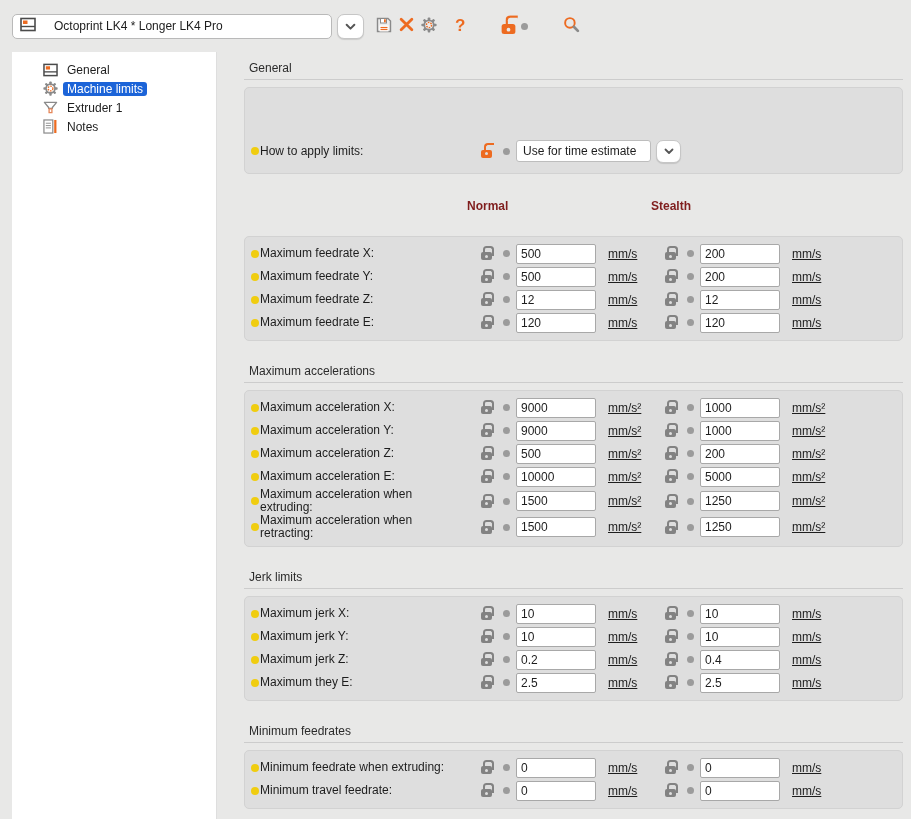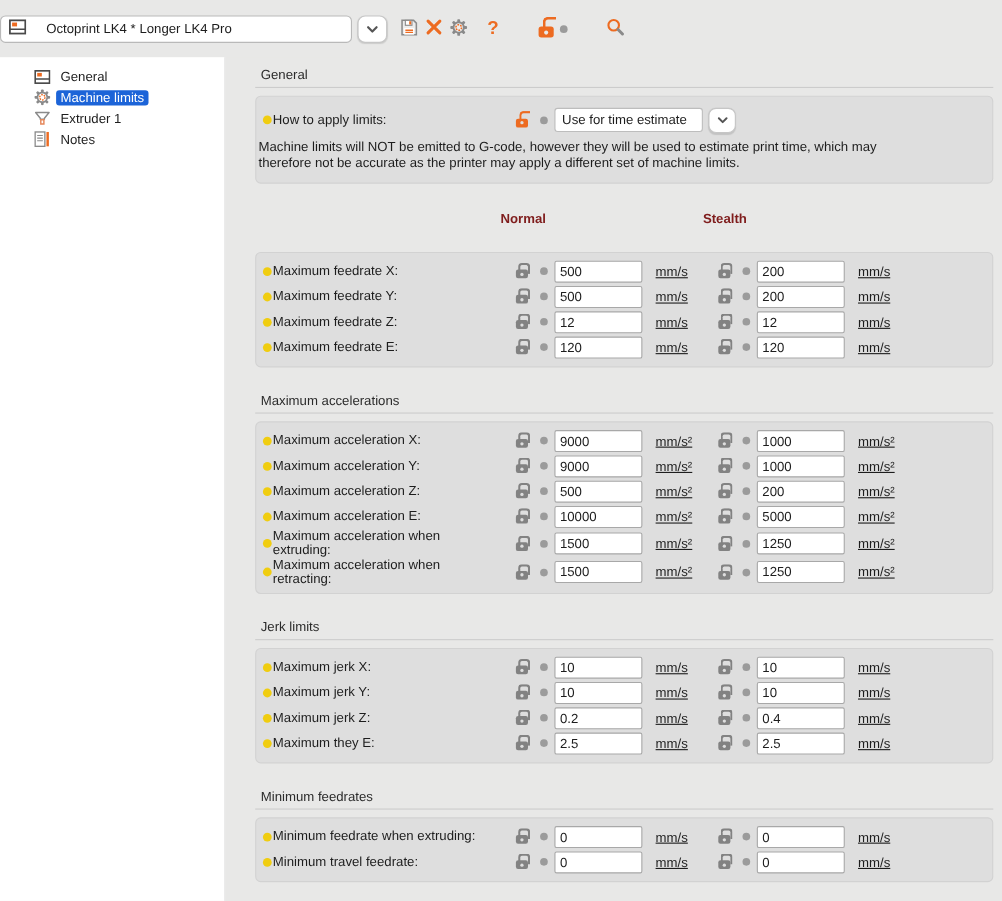--- a/index.html
+++ b/index.html
@@ -8,20 +8,21 @@
     font-family: "Liberation Sans", sans-serif;
     font-size: 12px;
     color: #1d1d1d;
     background: #e8e8e7;
   }
   
   .toolbar {
     height: 52px;
     display: flex;
     align-items: center;
+    padding-left: 12px;
     background: #e8e8e7;
   }
   .preset-combo {
     width: 320px; height: 25px;
     background: #fff;
     border: 1px solid #b9b9b9;
     border-radius: 5px;
     display: flex; align-items: center;
     padding-left: 7px;
     cursor: default;
@@ -43,21 +44,21 @@
     height: 24px; padding: 0 2px;
   }
   .tb-save { margin-left: 10px; }
   .tb-del  { margin-left: 3px; }
   .tb-gear { margin-left: 3px; }
   .tb-help { margin-left: 14px; font-size: 17px; font-weight: bold; color: #ED6B21; }
   .tb-lock { margin-left: 34px; }
   .tb-search { margin-left: 33px; }
   .toolbar-dot { margin-left: 5px; }
   
-  .body-row { display: flex; height: 767px; }
+  .body-row { display: flex; height: 767px; padding-left: 12px; }
   .sidebar {
     width: 205px; height: 100%;
     background: #ffffff;
     border-right: 1px solid #dedede;
     padding: 8px 0 0 30px;
   }
   .side-item {
     display: flex; align-items: center;
     height: 19px; cursor: pointer; white-space: nowrap;
   }
@@ -88,20 +89,21 @@
     align-items: center;
     min-height: 23px;
     padding-left: 6px;
   }
   .prow-general {
     display: grid;
     grid-template-columns: 9px 221px 22px 13px auto;
     align-items: center;
     min-height: 24px;
     padding-left: 6px;
+    margin-top: 42px;
   }
   .plabel { max-width: 195px; line-height: 13px; }
   .bullet {
     width: 8px; height: 8px; border-radius: 50%;
     background: #f0cd10;
     display: inline-block;
   }
   .dot {
     width: 7px; height: 7px; border-radius: 50%;
     background: #9b9b9b; display: inline-block;
@@ -288,21 +290,20 @@
           <span class="combo-small">
             <span>Use for time estimate</span>
           </span>
           <span class="combo-chev">
             <span><svg width="10" height="7" viewBox="0 0 10 7">
                   <polyline points="1.5,1.5 5,5 8.5,1.5" fill="none" stroke="#555" stroke-width="1.8" stroke-linecap="round" stroke-linejoin="round"></polyline>
                 </svg></span>
           </span>
         </span>
       </div>
-      <div class="gen-desc">Machine limits will NOT be emitted to G-code, however they will be used to estimate print time, which may therefore not be accurate as the printer may apply a different set of machine limits.</div>
     </div>
 
     <div class="col-headers">
       <span class="col-normal">Normal</span>
       <span class="col-stealth">Stealth</span>
     </div>
 
     <div id="sections-root">
   <div class="section">
     <div class="sec-box">

